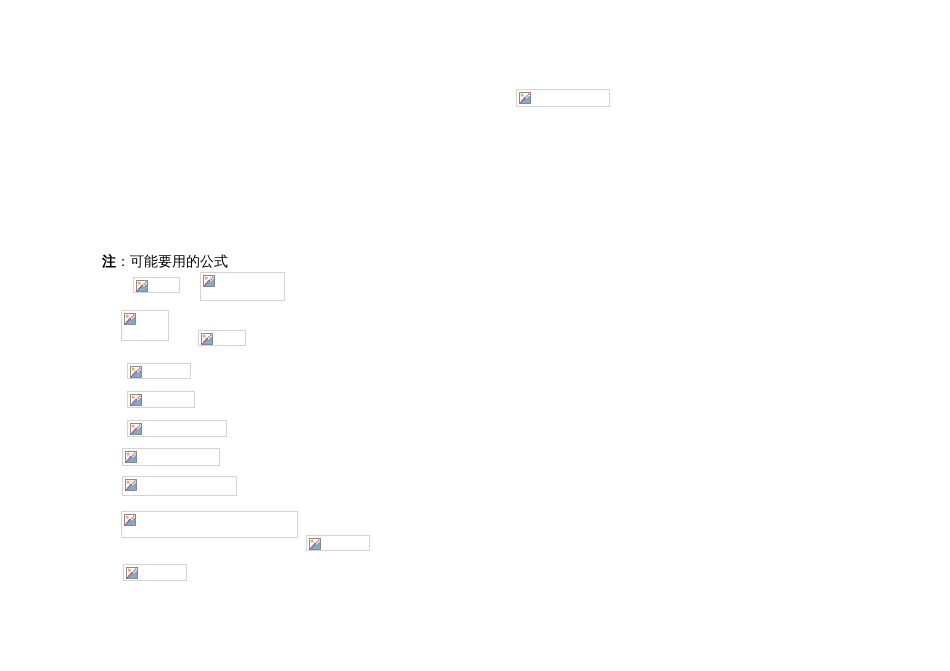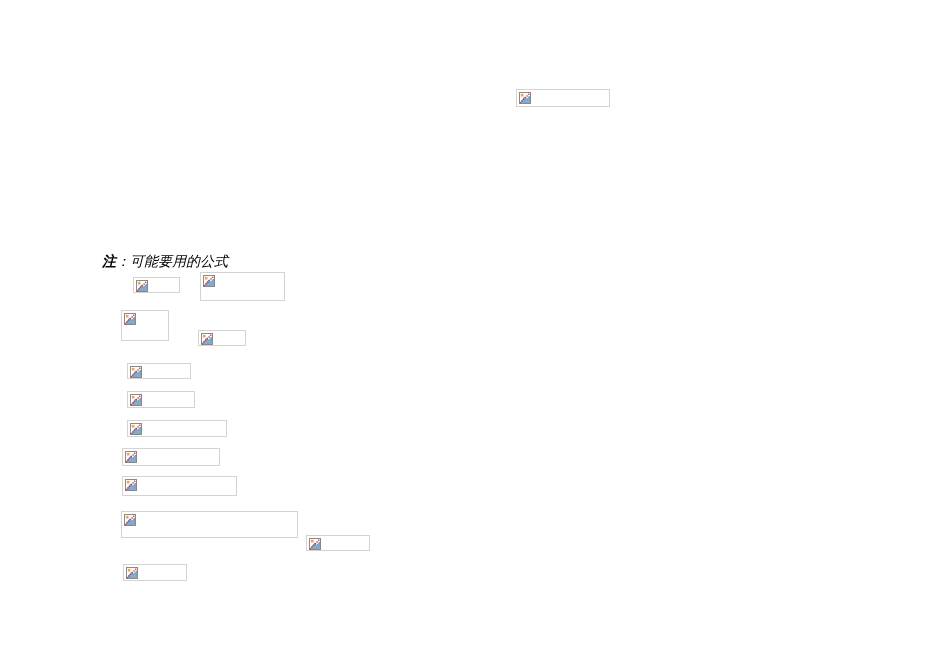--- a/index.html
+++ b/index.html
@@ -7,21 +7,20 @@
     padding: 0;
     background: #ffffff;
   }
   .page {
     position: relative;
     width: 950px;
     height: 625px;
     background: #ffffff;
     overflow: hidden;
     font-family: "Liberation Serif", "DejaVu Serif", serif;
-    font-style: italic;
   }
   .note-line {
     position: absolute;
     left: 102px;
     top: 254px;
     font-size: 14px;
     line-height: 16px;
     color: #000000;
     white-space: nowrap;
   }

